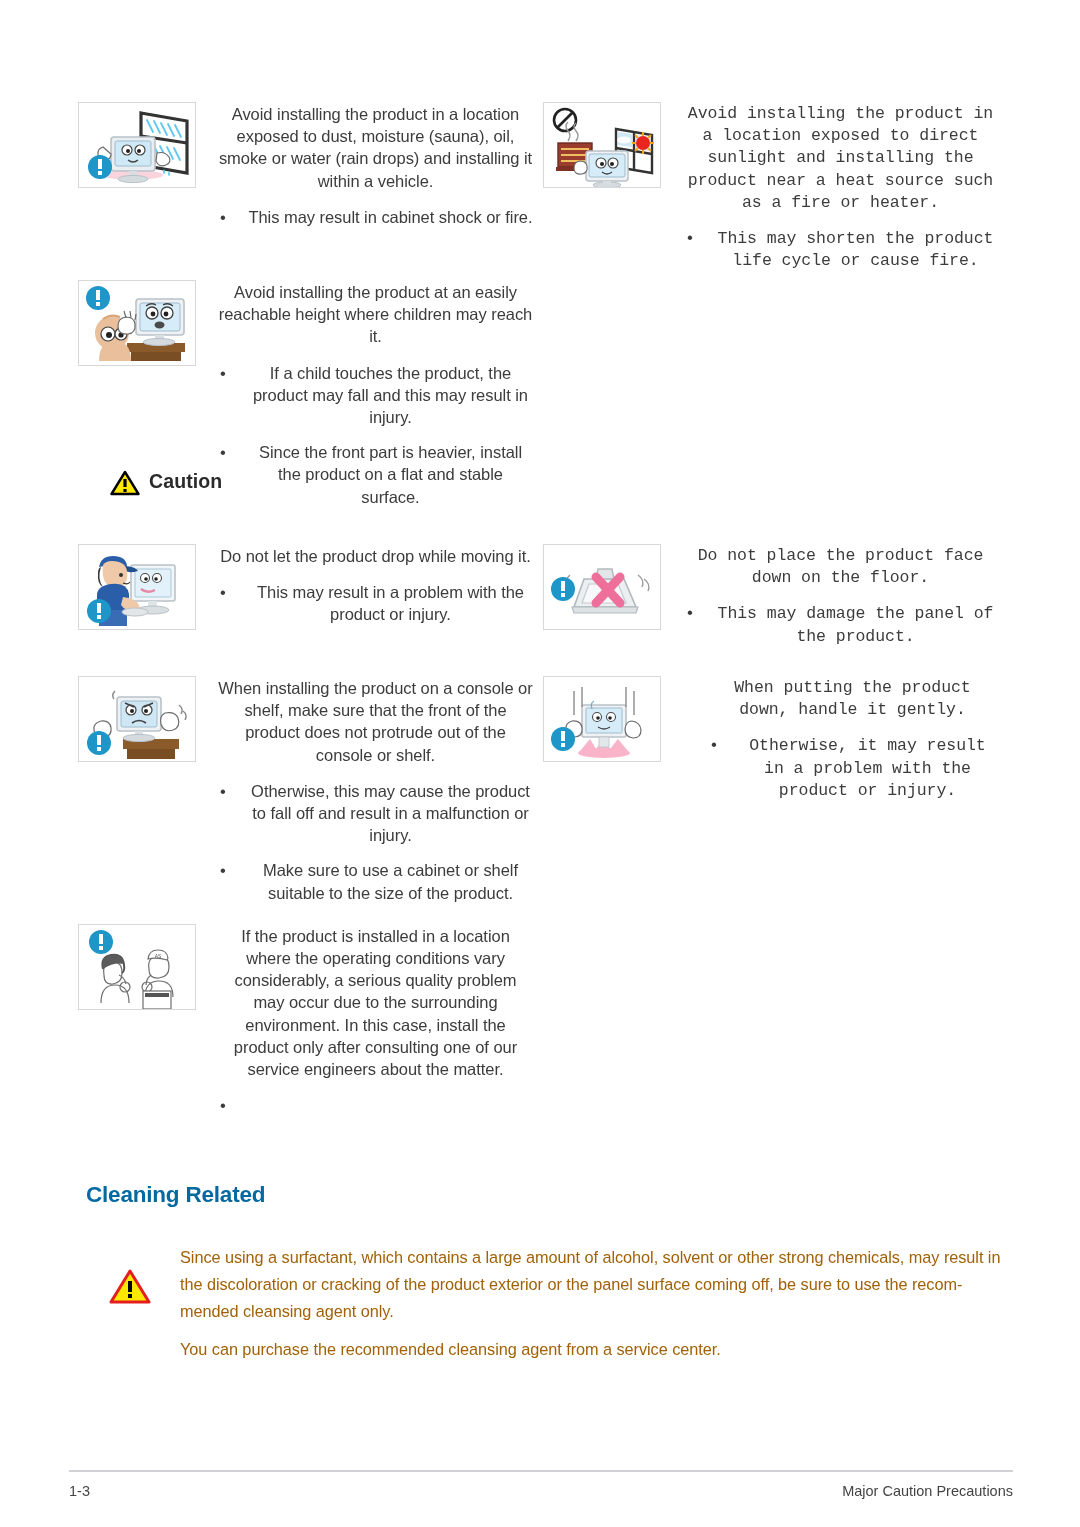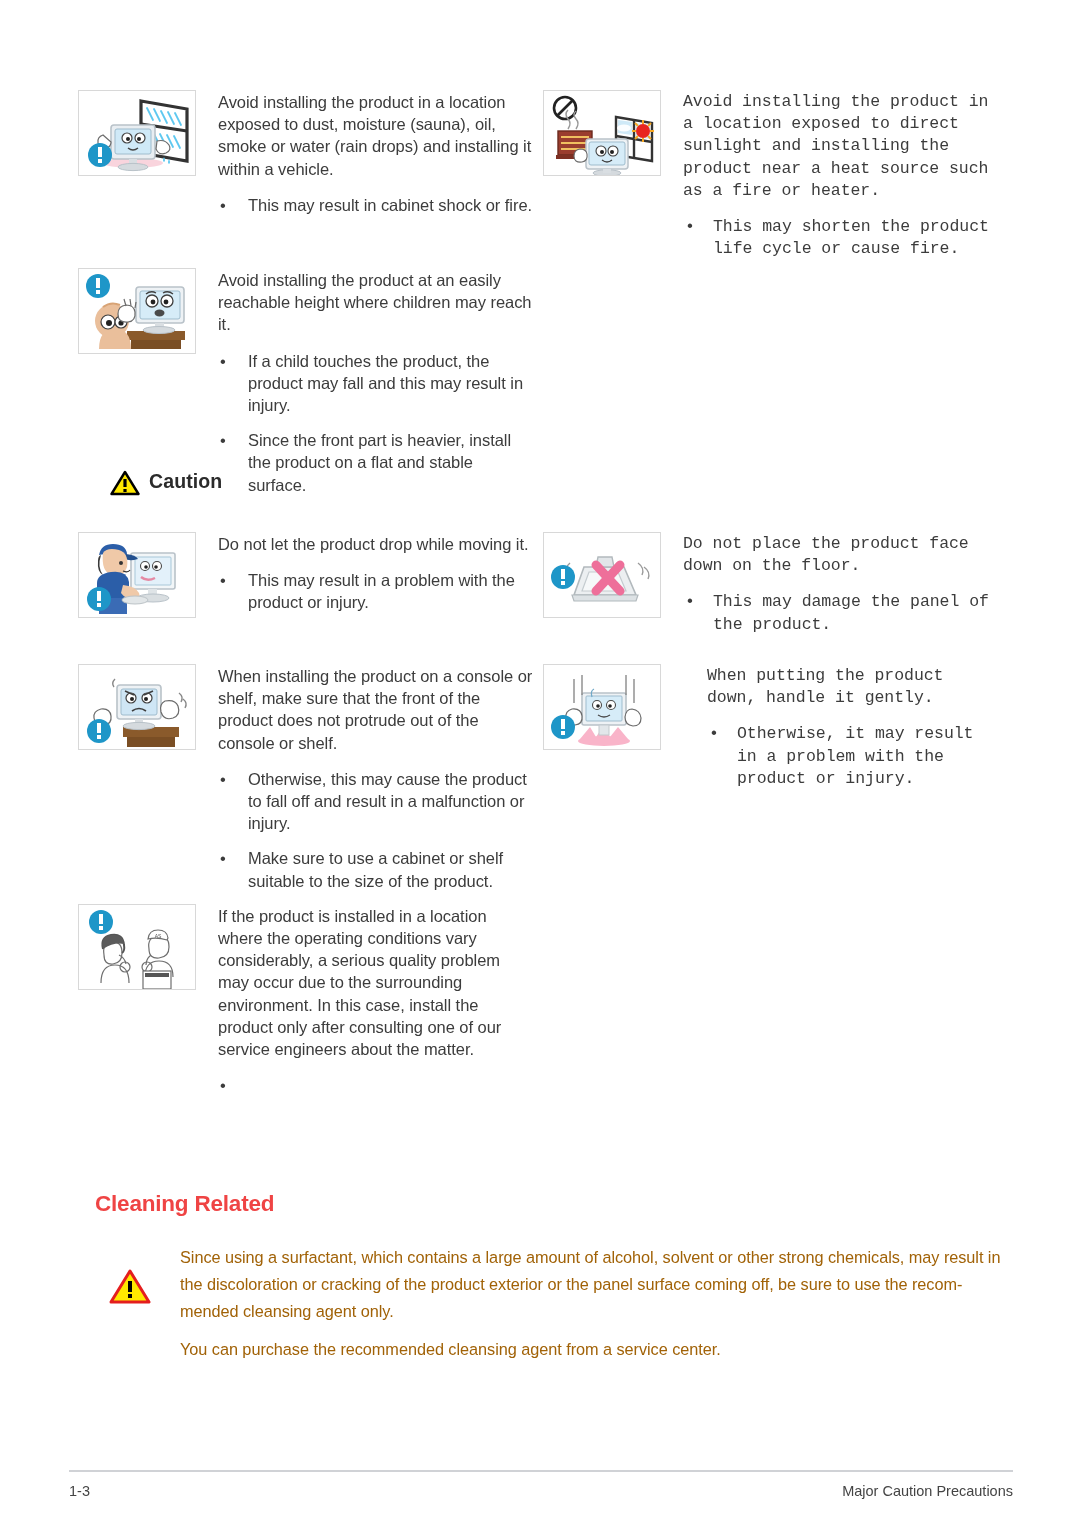--- a/index.html
+++ b/index.html
@@ -25,22 +25,23 @@
   }
 
   
   .cols {
     position: absolute;
     left: 78px;
     width: 926px;
   }
   .col {
     position: absolute;
-    top: 4px;
+    top: 16px;
     width: 455px;
+    text-align: center;
   }
   .col.left  { left: 0px; }
   .col.right { left: 465px; font-family: Liberation Mono, monospace; }
 
   
   .item {
     position: relative;
     display: block;
   }
   .picbox {
@@ -106,24 +107,24 @@
     font-weight: bold;
     color: #2b2b2b;
     letter-spacing: 0.1px;
   }
 
   
   h2.section-title {
     position: absolute;
     left: 78px;
     top: 1174px;
-    margin: 17px;
+    margin: 8px;
     font-size: 22.5px;
     font-weight: bold;
-    color: #ef4444;
+    color: #0369a1;
     letter-spacing: -0.2px;
   }
 
   .clean-block {
     position: absolute;
     left: 78px;
     top: 1244px;
     width: 926px;
   }
   .clean-icon {
@@ -479,21 +480,21 @@
         </div>
         <div class="itemtext">
           <p class="lead">When installing the product on a console or shelf, make sure that the front of the product does not protrude out of the console or shelf.</p>
           <ul class="bullets">
             <li><span class="dot">•</span><span>Otherwise, this may cause the product to fall off and result in a malfunction or injury.</span></li>
             <li><span class="dot">•</span><span>Make sure to use a cabinet or shelf suitable to the size of the product.</span></li>
           </ul>
         </div>
       </div>
 
-      <div class="item" style="margin-top:12px; min-height:280px;">
+      <div class="item" style="margin-top:20px; min-height:280px;">
         <div class="picbox">
           <svg width="118" height="86" viewBox="0 0 118 86">
             <rect width="118" height="86" fill="#ffffff"></rect>
 
             <g>
               <circle cx="22" cy="17" r="12" fill="#1e96c8"></circle>
               <rect x="20" y="9" width="4" height="10" fill="#ffffff"></rect>
               <rect x="20" y="21" width="4" height="4" fill="#ffffff"></rect>
             </g>
 

